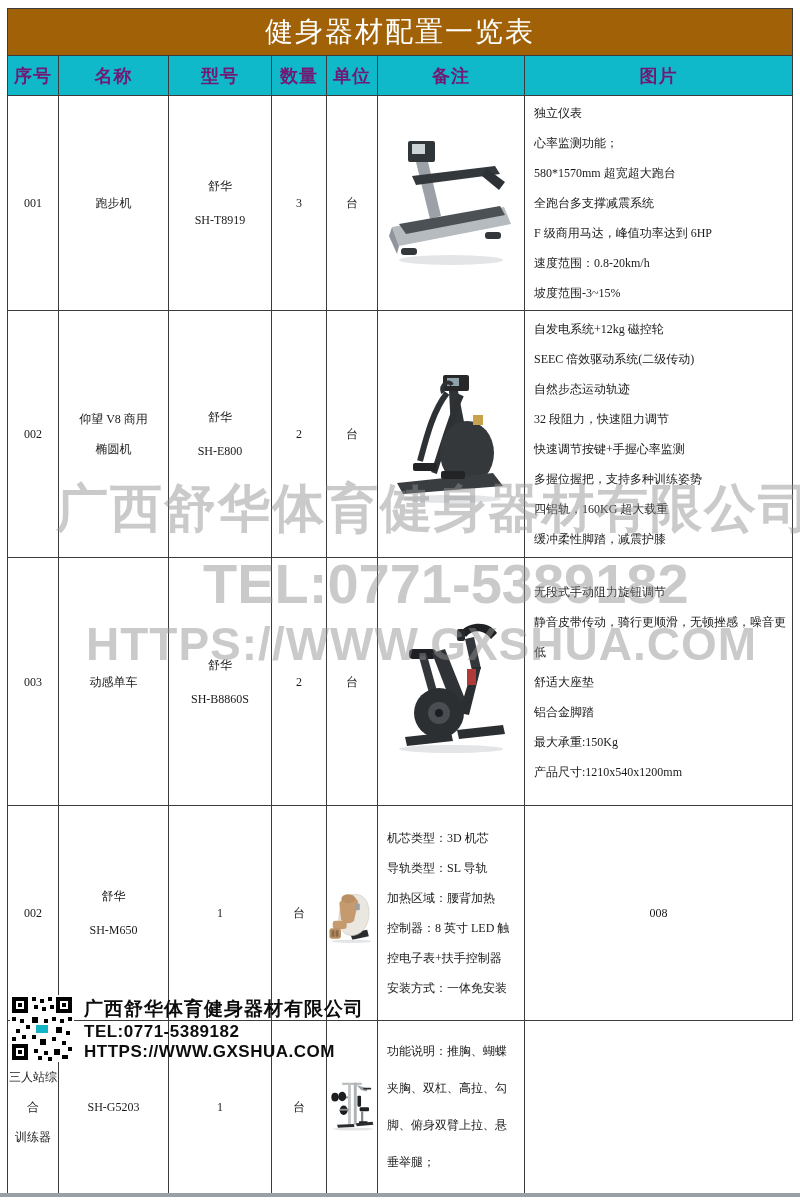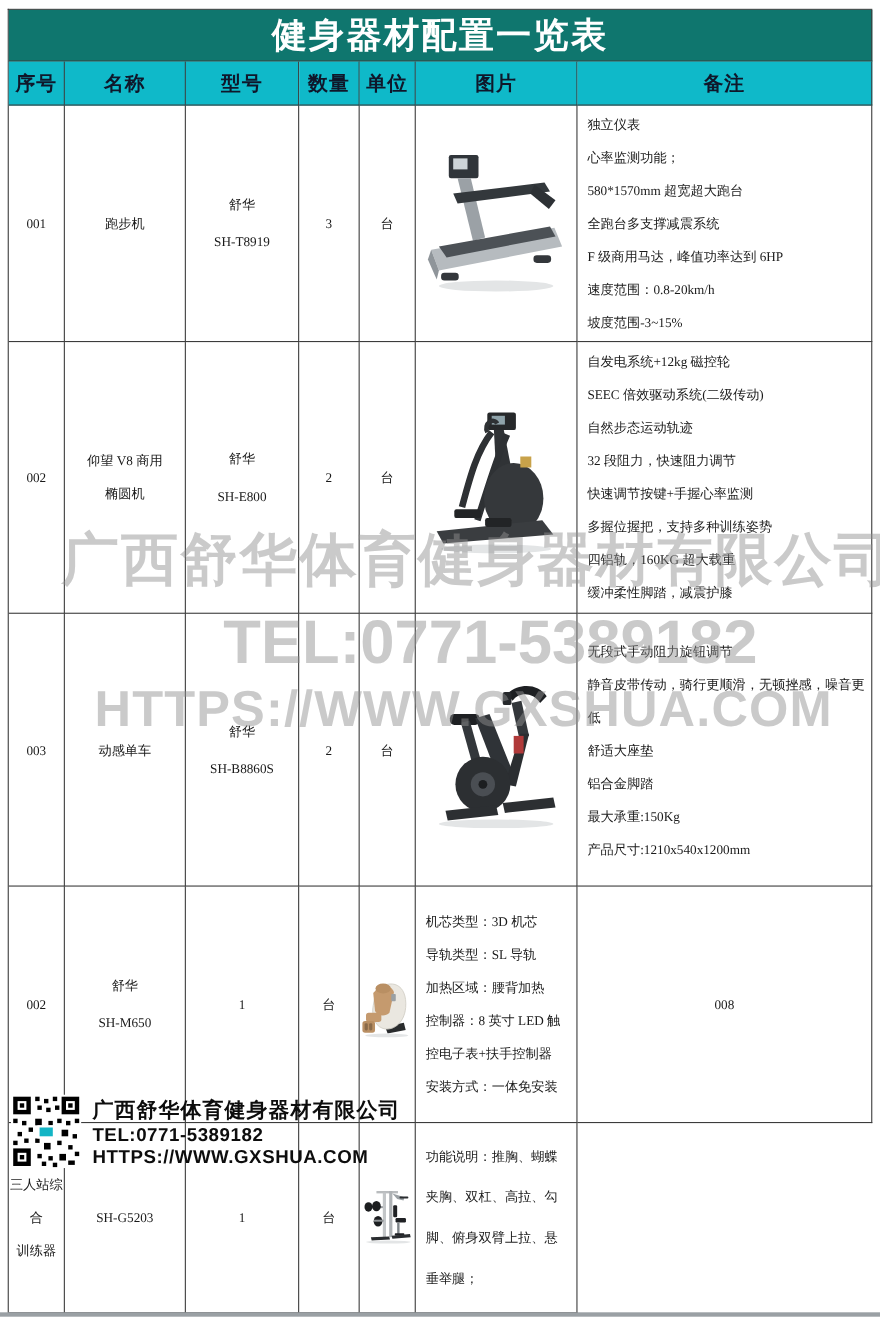--- a/index.html
+++ b/index.html
@@ -15,26 +15,26 @@
     border-top:1px solid #3c3c3c;border-left:1px solid #3c3c3c;
     background:#ffffff;
   }
   .cell{
     border-right:1px solid #3c3c3c;border-bottom:1px solid #3c3c3c;
     display:flex;align-items:center;justify-content:center;
     text-align:center;font-size:12px;line-height:30px;white-space:pre-line;
     overflow:hidden;position:relative;
   }
   .title-cell{
-    grid-column:1/8;background:#0f766e;color:#ffffff;
+    grid-column:1/8;background:#a16207;color:#ffffff;
     font-family:"Liberation Sans","DejaVu Sans",sans-serif;
-    font-weight:bold;font-size:32px;letter-spacing:2px;
+    font-weight:normal;font-size:28px;letter-spacing:2px;
   }
   .head{
-    background:#0fb9c9;color:#0f172a;
+    background:#0fb9c9;color:#701a75;
     font-family:"Liberation Sans","DejaVu Sans",sans-serif;
     font-weight:bold;font-size:18px;letter-spacing:1px;
   }
   .model-cell{line-height:34px;}
   .remarks{
     flex-direction:column;align-items:flex-start;justify-content:center;
     text-align:left;padding:4px 6px 4px 9px;
   }
   .remark-line{line-height:30px;}
   .row5 .remark-line{line-height:37px;}
@@ -66,22 +66,22 @@
 <div class="sheet">
   <div class="grid">
 
     <div class="cell title-cell">健身器材配置一览表</div>
 
     <div class="cell head">序号</div>
     <div class="cell head">名称</div>
     <div class="cell head">型号</div>
     <div class="cell head">数量</div>
     <div class="cell head">单位</div>
+    <div class="cell head">备注</div>
     <div class="cell head">图片</div>
-    <div class="cell head">备注</div>
 
     <div class="cell">001</div>
     <div class="cell">跑步机</div>
     <div class="cell model-cell"><span>舒华
 SH-T8919</span></div>
     <div class="cell">3</div>
     <div class="cell">台</div>
     <div class="cell photo-cell">
       <svg width="140" height="158" viewBox="0 0 140 158">
         <rect x="27" y="17" width="27" height="21" rx="2" fill="#30353a"></rect>

